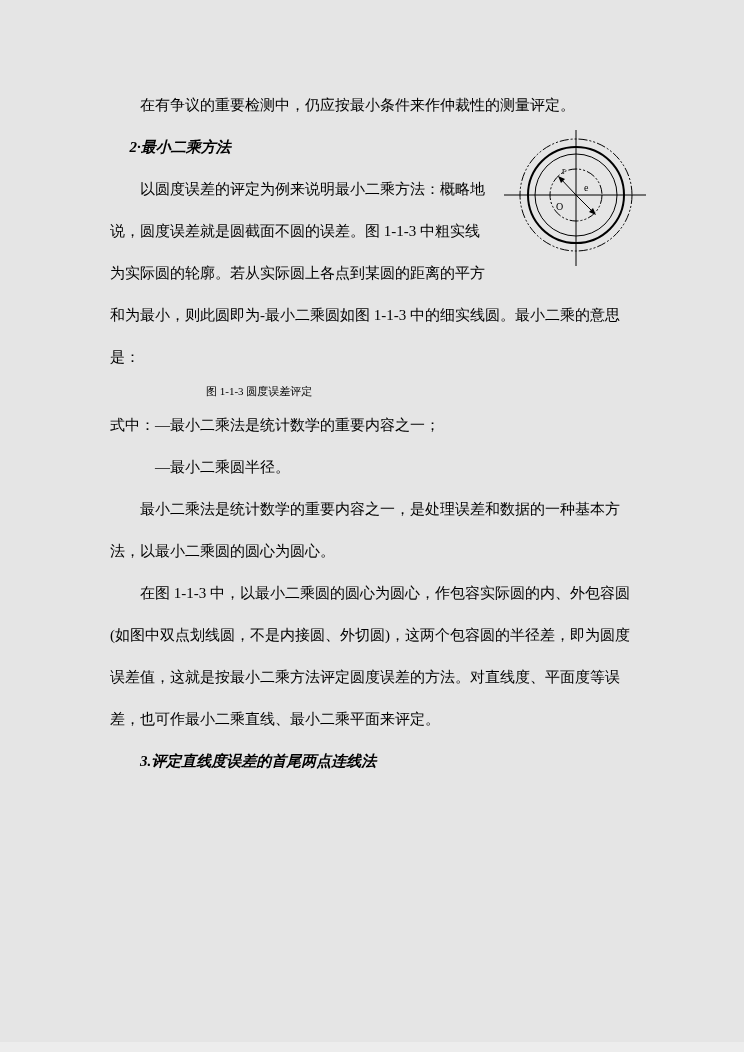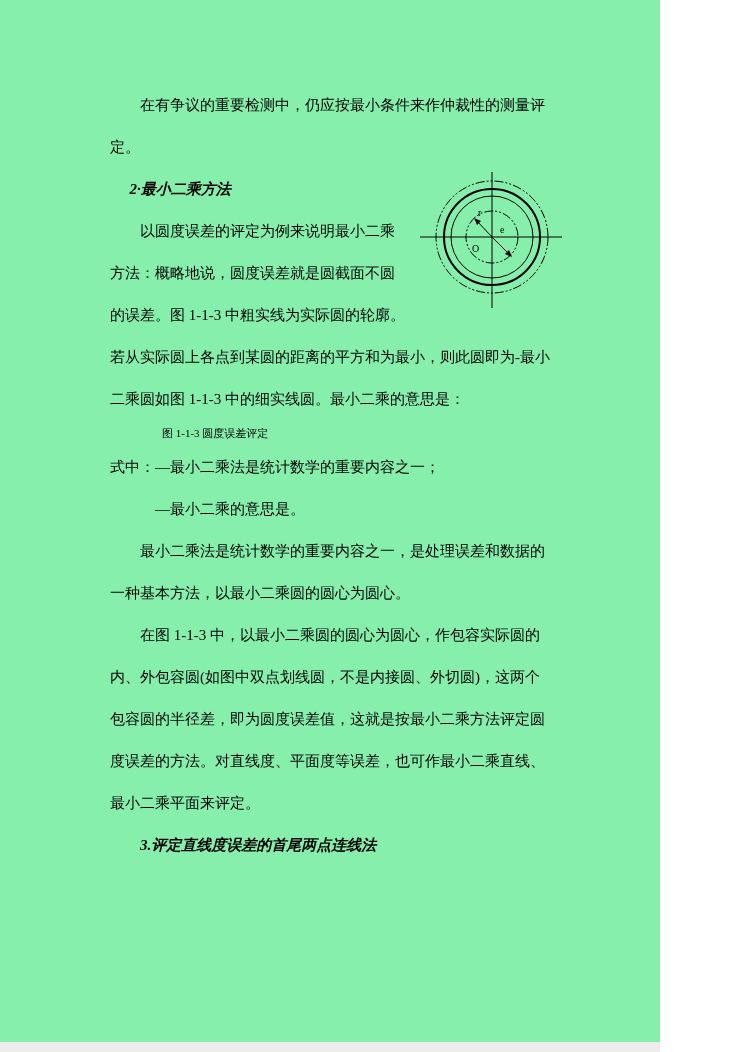--- a/index.html
+++ b/index.html
@@ -1,30 +1,30 @@
 <!DOCTYPE html>
 <html><head>
 <meta charset="utf-8">
 <style>
   html,body{margin:0;padding:0;background:#ffffff;}
   .page{
     position:relative;
-    width:660px;height:1052px;box-sizing:border-box;
+    width:744px;height:1052px;box-sizing:border-box;
     padding:84px 106px 30px 110px;
-    background:#86efac;color:#000;
+    background:#e5e5e5;color:#000;
     font-family:"Liberation Serif","DejaVu Serif",serif;
     overflow:hidden;
   }
   .page::after{content:"";position:absolute;left:0;right:0;bottom:0;height:10px;background:#ededed;}
   p,h2,h3{margin:0;font-size:15px;line-height:42px;font-weight:normal;}
   .indent{text-indent:2em;}
   .indent3{text-indent:3em;}
   h2.h{font-weight:bold;text-indent:1.3em;font-style:italic;}
   h3.h{font-weight:bold;text-indent:2em;font-style:italic;}
-  .caption{font-size:11px;line-height:26px;margin-left:52px;}
+  .caption{font-size:11px;line-height:26px;margin-left:96px;}
   figure.fig{float:right;margin:2px -8px 8px 12px;padding:0;}
   .diag line,.diag circle,.diag path{stroke:#000;fill:none;}
   .thin{stroke-width:1;}
   .thick{stroke-width:2;}
   .dashdot{stroke-dasharray:9 2 2 2 2 2;}
   .diag text{font-size:10px;font-family:"Liberation Serif",serif;fill:#000;stroke:none;}
   .arrowhead{fill:#000;stroke:none;}
 </style>
 </head>
 <body>
@@ -56,21 +56,21 @@
   </figure>
 
   <h2 class="h">2·最小二乘方法</h2>
 
   <p class="indent">以圆度误差的评定为例来说明最小二乘方法：概略地说，圆度误差就是圆截面不圆的误差。图 1-1-3 中粗实线为实际圆的轮廓。若从实际圆上各点到某圆的距离的平方和为最小，则此圆即为-最小二乘圆如图 1-1-3 中的细实线圆。最小二乘的意思是：</p>
 
   <div class="caption">图 1-1-3 圆度误差评定</div>
 
   <p>式中：—最小二乘法是统计数学的重要内容之一；</p>
 
-  <p class="indent3">—最小二乘的意思是。</p>
+  <p class="indent3">—最小二乘圆半径。</p>
 
 
   <p class="indent">最小二乘法是统计数学的重要内容之一，是处理误差和数据的一种基本方法，以最小二乘圆的圆心为圆心。</p>
 
   <p class="indent">在图 1-1-3 中，以最小二乘圆的圆心为圆心，作包容实际圆的内、外包容圆(如图中双点划线圆，不是内接圆、外切圆)，这两个包容圆的半径差，即为圆度误差值，这就是按最小二乘方法评定圆度误差的方法。对直线度、平面度等误差，也可作最小二乘直线、最小二乘平面来评定。</p>
 
 
   <h3 class="h">3.评定直线度误差的首尾两点连线法</h3>
 
 </div>

